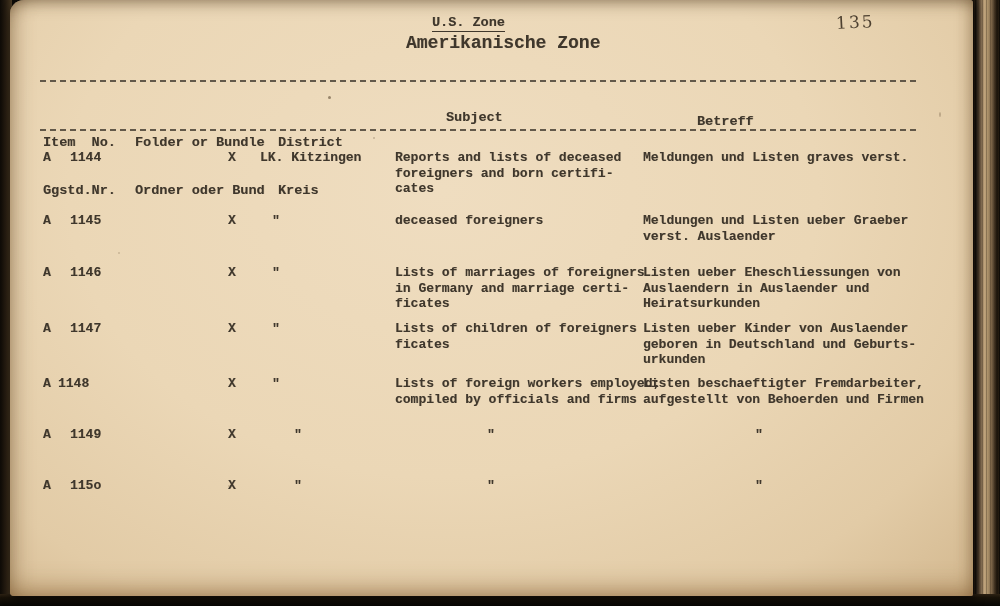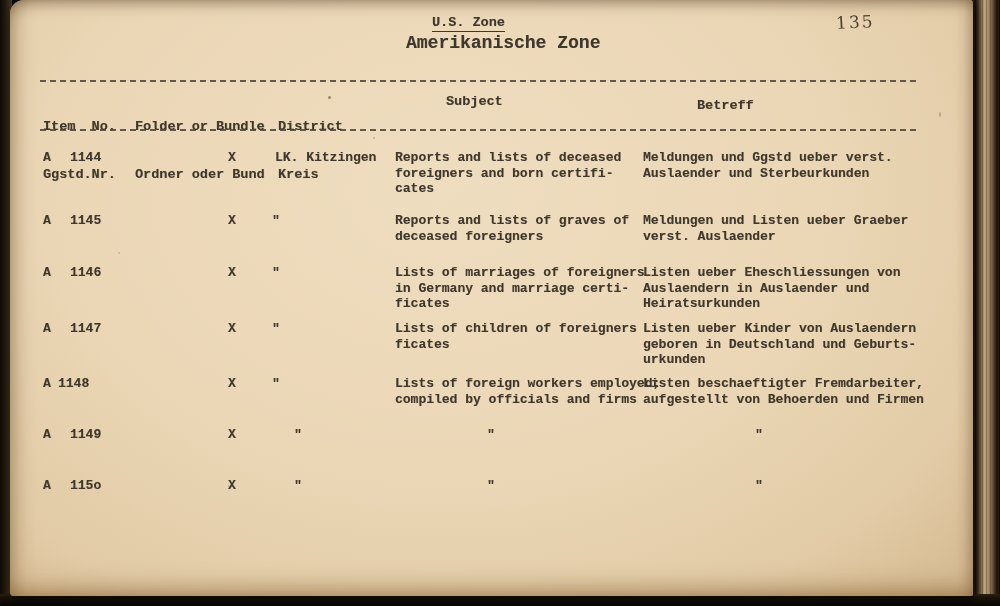--- a/index.html
+++ b/index.html
@@ -25,21 +25,21 @@
        text-shadow:0.4px 0.4px 0 rgba(63,55,44,.35);}
   .page-number{position:absolute;left:826px;top:12px;
     font-family:"DejaVu Serif",serif;font-size:17px;color:#4e4131;
     letter-spacing:2px;transform:rotate(-3deg);font-weight:normal;}
   .title{position:absolute;left:422px;top:15px;font-size:13.5px;
     border-bottom:1.6px solid #3f372c;padding-bottom:1px;}
   .subtitle{position:absolute;left:396px;top:33px;font-size:18px;}
   .dash-line{position:absolute;left:30px;width:876px;height:2px;
     background:repeating-linear-gradient(90deg,#4a4236 0 6px,transparent 6px 10px);opacity:.85;}
   .line1{top:80px;} .line2{top:129px;}
-  .hdr{position:absolute;font-size:13.5px;line-height:16px;}
+  .hdr{position:absolute;font-size:13.5px;line-height:16px;margin-top:16px;}
   .h1{left:33px;top:87px;} .h2{left:125px;top:87px;} .h3{left:268px;top:87px;}
   .h4{left:436px;top:94px;} .h5{left:687px;top:98px;}
   .row{position:absolute;left:0;width:100%;font-size:13px;}
   .cell{position:absolute;top:0;}
   .multi div{line-height:15.5px;}
   .speck{position:absolute;border-radius:50%;background:rgba(80,62,40,.55);}
 </style>
 </head>
 <body>
 
@@ -70,47 +70,47 @@
     <div class="hdr ink h4">Subject</div>
     <div class="hdr ink h5">Betreff</div>
 
     <div class="dash-line line2"></div>
 
     <div id="rows">
         <div class="row" style="top: 150px;">
           <span class="cell ink" style="left: 33px;">A</span>
           <span class="cell ink" style="left: 60px;">1144</span>
           <span class="cell ink" style="left: 218px;">X</span>
-          <span class="cell ink" style="left: 250px; margin-left: 15px;">LK. Kitzingen</span>
+          <span class="cell ink" style="left: 250px;">LK. Kitzingen</span>
           <div class="cell multi ink" style="left: 385px;"><div>Reports and lists of deceased</div><div>foreigners and born certifi-</div><div>cates</div></div>
-          <div class="cell multi ink" style="left: 633px;"><div>Meldungen und Ggstd ueber verst.</div><div>Auslaender und Sterbeurkunden</div></div>
+          <div class="cell multi ink" style="left: 633px;"><div>Meldungen und Listen graves verst.</div></div>
         </div>
         <div class="row" style="top: 213px;">
           <span class="cell ink" style="left: 33px;">A</span>
           <span class="cell ink" style="left: 60px;">1145</span>
           <span class="cell ink" style="left: 218px;">X</span>
           <span class="cell ink" style="left: 262px;">"</span>
-          <div class="cell multi ink" style="left: 385px;"><div>Reports and lists of graves of</div><div>deceased foreigners</div></div>
+          <div class="cell multi ink" style="left: 385px;"><div>deceased foreigners</div></div>
           <div class="cell multi ink" style="left: 633px;"><div>Meldungen und Listen ueber Graeber</div><div>verst. Auslaender</div></div>
         </div>
         <div class="row" style="top: 265px;">
           <span class="cell ink" style="left: 33px;">A</span>
           <span class="cell ink" style="left: 60px;">1146</span>
           <span class="cell ink" style="left: 218px;">X</span>
           <span class="cell ink" style="left: 262px;">"</span>
           <div class="cell multi ink" style="left: 385px;"><div>Lists of marriages of foreigners</div><div>in Germany and marriage certi-</div><div>ficates</div></div>
           <div class="cell multi ink" style="left: 633px;"><div>Listen ueber Eheschliessungen von</div><div>Auslaendern in Auslaender und</div><div>Heiratsurkunden</div></div>
         </div>
         <div class="row" style="top: 321px;">
           <span class="cell ink" style="left: 33px;">A</span>
           <span class="cell ink" style="left: 60px;">1147</span>
           <span class="cell ink" style="left: 218px;">X</span>
           <span class="cell ink" style="left: 262px;">"</span>
           <div class="cell multi ink" style="left: 385px;"><div>Lists of children of foreigners</div><div>ficates</div></div>
-          <div class="cell multi ink" style="left: 633px;"><div>Listen ueber Kinder von Auslaendern</div><div>geboren in Deutschland und Geburts-</div><div>urkunden</div></div>
+          <div class="cell multi ink" style="left: 633px;"><div>Listen ueber Kinder von Auslaender</div><div>geboren in Deutschland und Geburts-</div><div>urkunden</div></div>
         </div>
         <div class="row" style="top: 376px;">
           <span class="cell ink" style="left: 33px;">A</span>
           <span class="cell ink" style="left: 48px;">1148</span>
           <span class="cell ink" style="left: 218px;">X</span>
           <span class="cell ink" style="left: 262px;">"</span>
           <div class="cell multi ink" style="left: 385px;"><div>Lists of foreign workers employed;</div><div>compiled by officials and firms</div></div>
           <div class="cell multi ink" style="left: 633px;"><div>Listen beschaeftigter Fremdarbeiter,</div><div>aufgestellt von Behoerden und Firmen</div></div>
         </div>
         <div class="row" style="top: 427px;">

